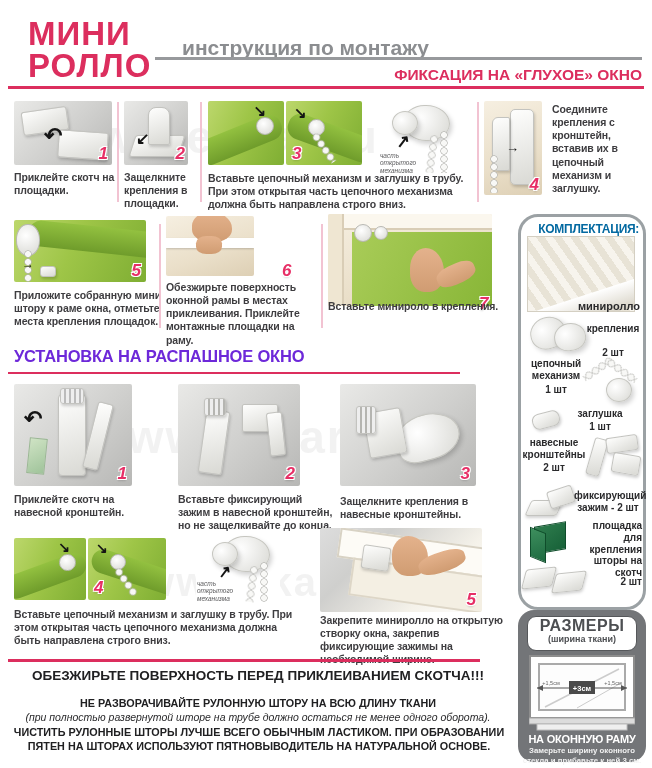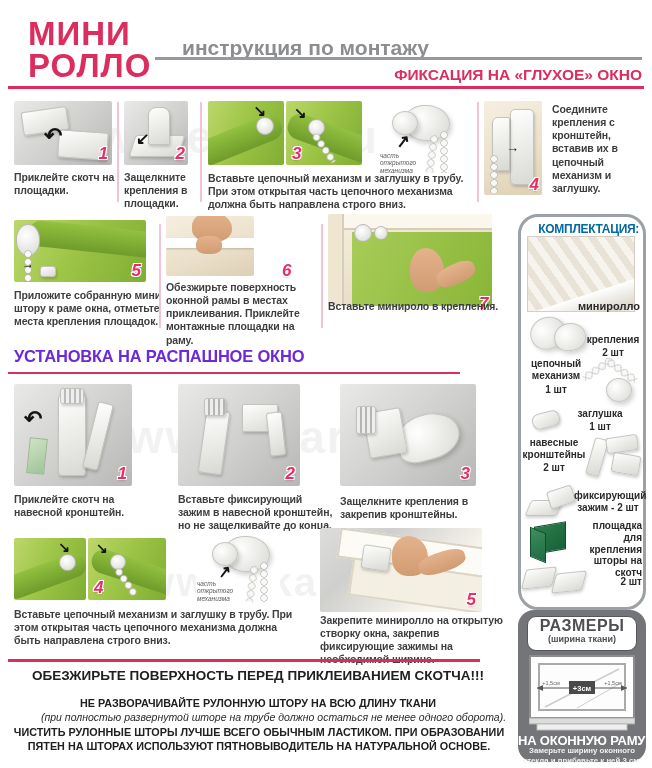--- a/index.html
+++ b/index.html
@@ -32,28 +32,28 @@
   
   .kitbox{left:518px;top:214px;width:128px;height:396px;border:3px solid #9ba1a4;border-radius:20px;background:#fff;box-sizing:border-box;}
   .kit-title{left:527px;top:222px;width:112px;text-align:right;font-size:12px;font-weight:bold;color:#0369a1;letter-spacing:-0.3px;}
   .kit-label{position:absolute;font-size:10px;font-weight:bold;color:#2a2a2c;line-height:1.18;}
   .kit-img{position:absolute;}
   
   .sizesbox{left:518px;top:610px;width:128px;height:152px;background:#737578;border-radius:16px;}
   .sizes-white{left:527px;top:616px;width:110px;height:35px;background:#fff;border-radius:9px;border:1px solid #55575a;box-sizing:border-box;}
   .sizes-title{left:527px;top:618px;width:110px;text-align:center;font-size:16px;font-weight:bold;color:#4d4f52;letter-spacing:0.5px;line-height:1;}
   .sizes-sub{left:527px;top:634px;width:110px;text-align:center;font-size:9px;font-weight:bold;color:#4d4f52;}
-  .sizes-cap{left:518px;top:733px;width:128px;font-size:13px;font-weight:bold;color:#fff;letter-spacing:-0.2px;}
+  .sizes-cap{left:518px;top:733px;width:128px;text-align:center;font-size:11px;font-weight:bold;color:#fff;letter-spacing:-0.2px;}
   .sizes-note{left:522px;top:746px;width:120px;text-align:center;font-size:7.8px;font-weight:bold;color:#f2f2f2;line-height:1.25;}
   
   .sec2-title{left:14px;top:347px;font-size:16.5px;font-weight:bold;color:#6d28d9;letter-spacing:-0.2px;}
   
   .warn1{left:0;top:668px;width:516px;text-align:center;font-size:13.5px;font-weight:bold;color:#202022;}
   .warn2{left:0;top:697px;width:516px;text-align:center;font-size:10.8px;font-weight:bold;color:#202022;}
-  .warn3{left:0;top:711px;width:516px;text-align:left;font-size:10.5px;font-style:italic;color:#2a2a2c;padding-left:41px;}
+  .warn3{left:0;top:711px;width:516px;text-align:center;font-size:10.5px;font-style:italic;color:#2a2a2c;}
   .warn4{left:13px;top:725px;width:492px;text-align:center;font-size:10.8px;font-weight:bold;color:#202022;line-height:1.3;}
   .wm{position:absolute;font-size:46px;font-weight:bold;color:rgba(130,130,130,0.10);letter-spacing:2px;pointer-events:none;}
   .greenpad{position:absolute;background:linear-gradient(145deg,#2f7d4e,#176138);border:1px solid #0f4d2b;}
 </style>
 </head>
 <body>
 
 <div class="page">
 
   <span class="wm" style="left:60px;top:110px;">www.eskar.ru</span>
@@ -172,21 +172,21 @@
     <span class="num" style="right:5px;bottom:2px;">2</span>
   </div>
   <div class="cap" style="left:178px;top:493px;width:156px;">Вставьте фиксирующий зажим в навесной кронштейн, но не защелкивайте до конца.</div>
 
   <div class="ph" style="left:340px;top:384px;width:136px;height:102px;">
     <div class="mech" style="left:56px;top:30px;width:62px;height:44px;border-radius:50% 50% 50% 30%;transform:rotate(-14deg);"></div>
     <div class="wp" style="left:26px;top:26px;width:36px;height:44px;transform:rotate(-10deg);"></div>
     <div class="wp" style="left:16px;top:22px;width:18px;height:26px;background:repeating-linear-gradient(90deg,#eee 0 3px,#b5b5b1 3px 5px);"></div>
     <span class="num" style="right:6px;bottom:2px;">3</span>
   </div>
-  <div class="cap" style="left:340px;top:495px;width:150px;">Защелкните крепления в закрепив кронштейны.</div>
+  <div class="cap" style="left:340px;top:495px;width:150px;">Защелкните крепления в навесные кронштейны.</div>
 
   <div class="ph greenbg" style="left:14px;top:538px;width:72px;height:62px;">
     <div class="tube" style="left:-12px;top:26px;width:86px;height:24px;transform:rotate(-20deg);"></div>
     <div class="endcap" style="right:10px;top:16px;width:15px;height:15px;"></div>
     <span class="uarr" style="right:16px;top:2px;font-size:14px;">↘</span>
   </div>
   <div class="ph greenbg" style="left:88px;top:538px;width:78px;height:62px;">
     <div class="tube" style="left:2px;top:22px;width:92px;height:24px;transform:rotate(18deg);"></div>
     <div class="endcap" style="left:22px;top:16px;width:14px;height:14px;"></div>
     <div class="beads" style="left:34px;top:28px;height:32px;transform:rotate(-35deg);"></div>
@@ -225,21 +225,21 @@
 
   <div class="kit-img" style="left:527px;top:236px;width:106px;height:74px;background:repeating-linear-gradient(55deg,#f7f4ed 0 7px,#e8e3d6 7px 14px);border:1px solid #d4cfc2;overflow:hidden;">
     <div style="position:absolute;left:-16px;bottom:-10px;width:150px;height:26px;background:linear-gradient(180deg,#ffffff,#d8d3c6);border-radius:13px;transform:rotate(-18deg);"></div>
   </div>
   <div class="kit-label" style="left:560px;top:300px;width:80px;text-align:right;font-size:11px;">миниролло</div>
 
   <div class="kit-img" style="left:528px;top:315px;width:56px;height:38px;">
     <div class="mech" style="left:2px;top:2px;width:34px;height:30px;border-radius:50% 50% 45% 45%;transform:rotate(-18deg);"></div>
     <div class="mech" style="left:26px;top:8px;width:30px;height:26px;border-radius:50% 50% 45% 45%;transform:rotate(-10deg);"></div>
   </div>
-  <div class="kit-label" style="left:586px;top:334px;width:54px;text-align:center;">крепления</div>
+  <div class="kit-label" style="left:586px;top:323px;width:54px;text-align:center;">крепления</div>
   <div class="kit-label" style="left:586px;top:347px;width:54px;text-align:center;">2 шт</div>
 
   <div class="kit-label" style="left:524px;top:358px;width:64px;text-align:center;">цепочный механизм</div>
   <div class="kit-label" style="left:524px;top:384px;width:64px;text-align:center;">1 шт</div>
   <div class="kit-img" style="left:584px;top:352px;width:58px;height:52px;">
     <div class="beads" style="left:10px;top:0px;height:34px;transform:rotate(55deg);"></div>
     <div class="beads" style="left:34px;top:2px;height:34px;transform:rotate(-55deg);"></div>
     <div class="mech" style="left:22px;top:26px;width:24px;height:22px;border-radius:50%;"></div>
   </div>
 

